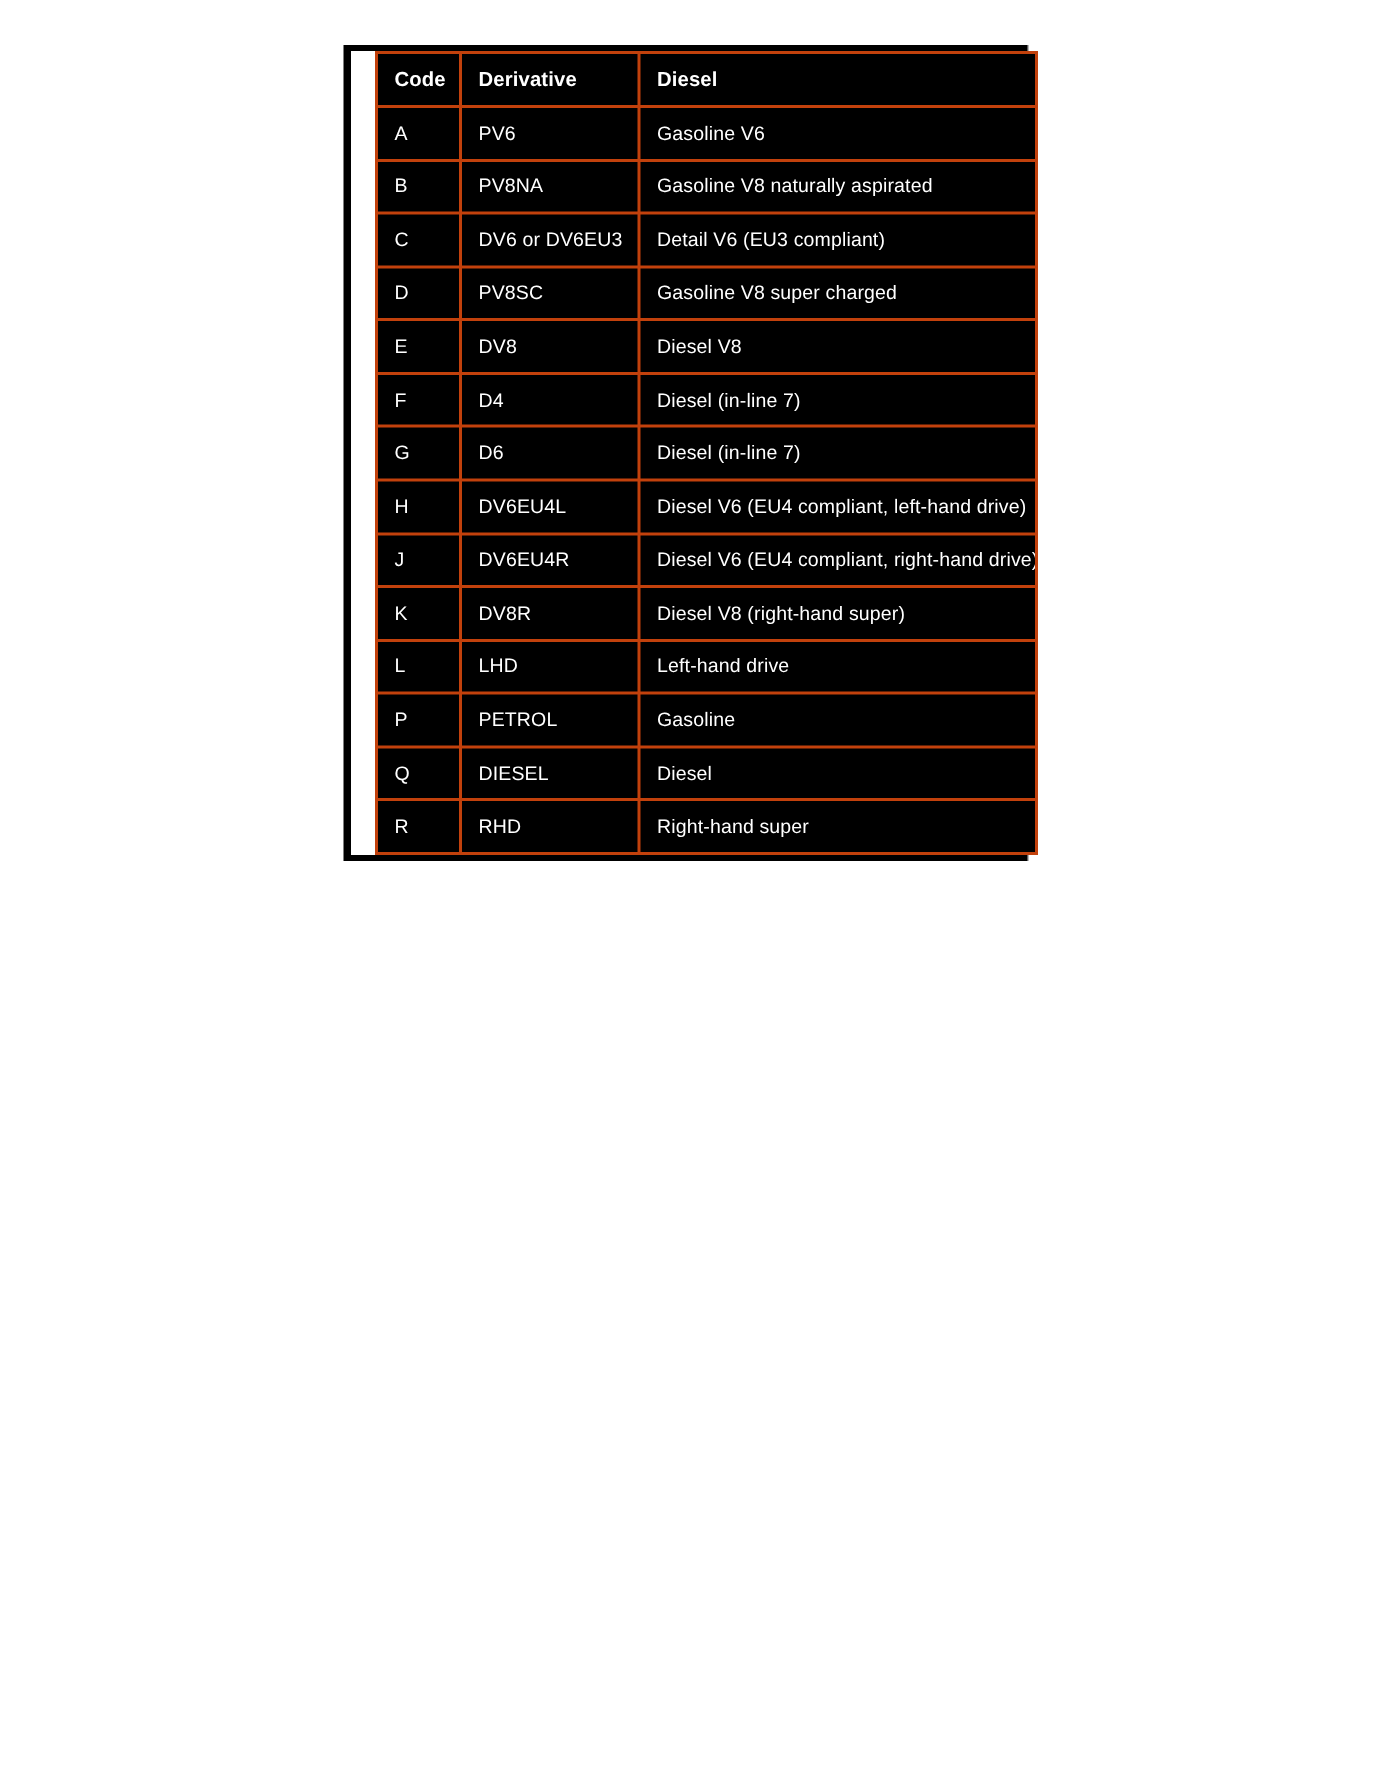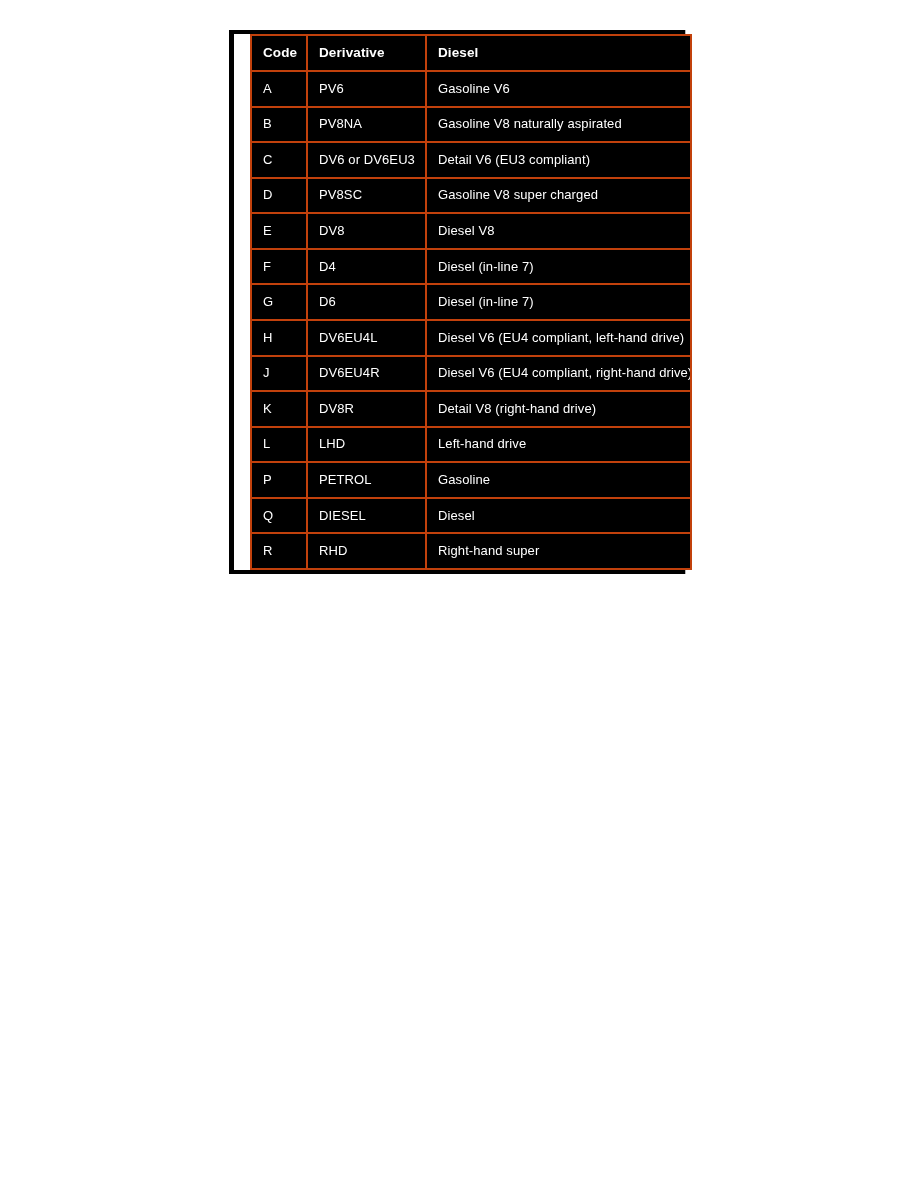--- a/index.html
+++ b/index.html
@@ -143,21 +143,21 @@
             <td class="cell-detail">Diesel V6 (EU4 compliant, left-hand drive)</td>
           </tr>
           <tr>
             <td class="cell-code">J</td>
             <td class="cell-derivative">DV6EU4R</td>
             <td class="cell-detail">Diesel V6 (EU4 compliant, right-hand drive)</td>
           </tr>
           <tr>
             <td class="cell-code">K</td>
             <td class="cell-derivative">DV8R</td>
-            <td class="cell-detail">Detail V8 (right-hand drive)</td>
+            <td class="cell-detail">Diesel V8 (right-hand super)</td>
           </tr>
           <tr>
             <td class="cell-code">L</td>
             <td class="cell-derivative">LHD</td>
             <td class="cell-detail">Left-hand drive</td>
           </tr>
           <tr>
             <td class="cell-code">P</td>
             <td class="cell-derivative">PETROL</td>
             <td class="cell-detail">Gasoline</td>

